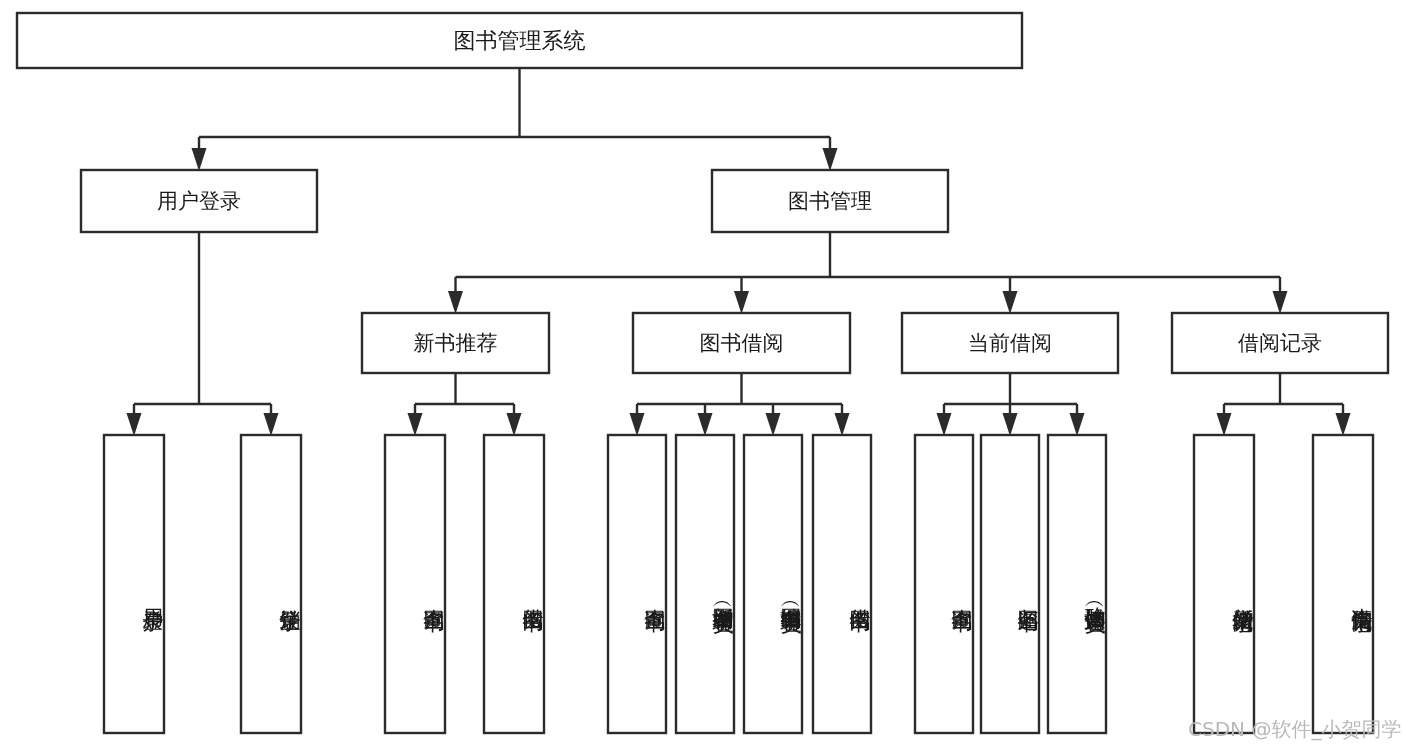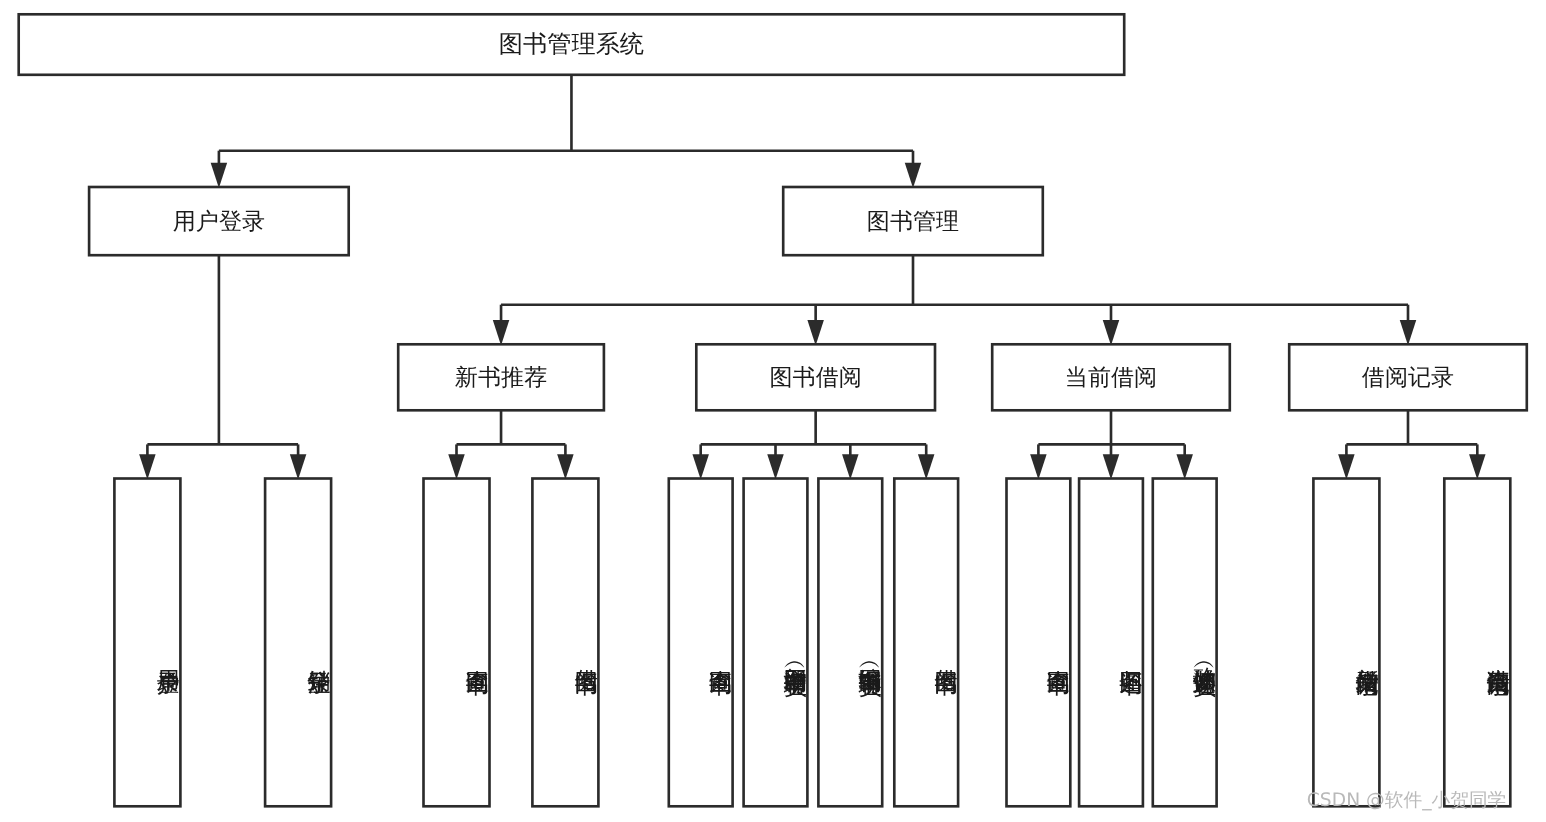--- a/index.html
+++ b/index.html
@@ -49,21 +49,21 @@
     text-align:center;
     display:flex;
     align-items:flex-start;
     justify-content:center;
     pointer-events:none;
     user-select:none;
   }
   .watermark{
     position:absolute;
     font-family:"DejaVu Sans","Liberation Sans",sans-serif;
-    font-size:17px;
+    font-size:20px;
     color:#b9b9b9;
     white-space:nowrap;
     user-select:none;
   }
 </style>
 </head>
 <body>
 
 <div id="diagram-root">
   <svg class="canvas" viewBox="0 0 1405 747" xmlns="http://www.w3.org/2000/svg">

